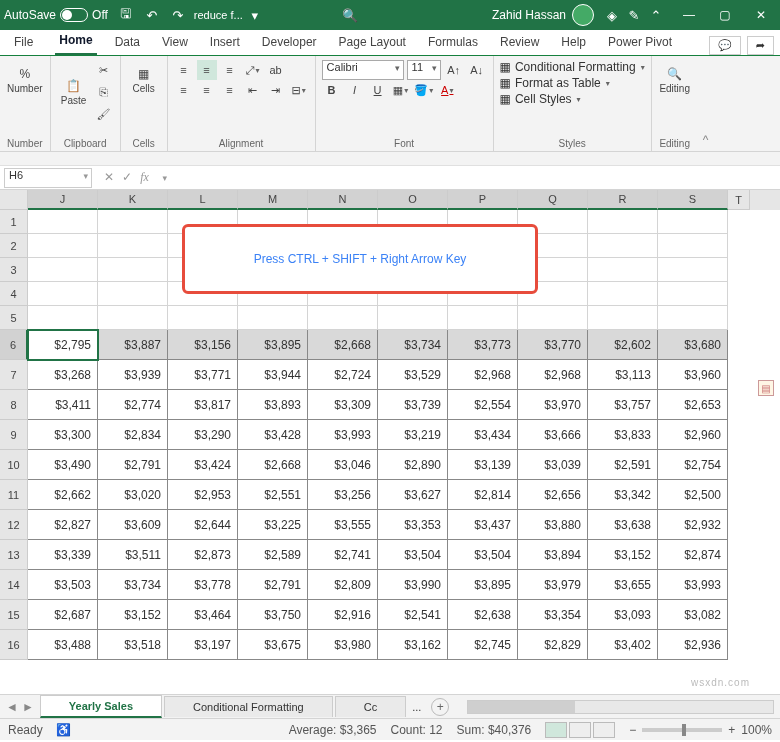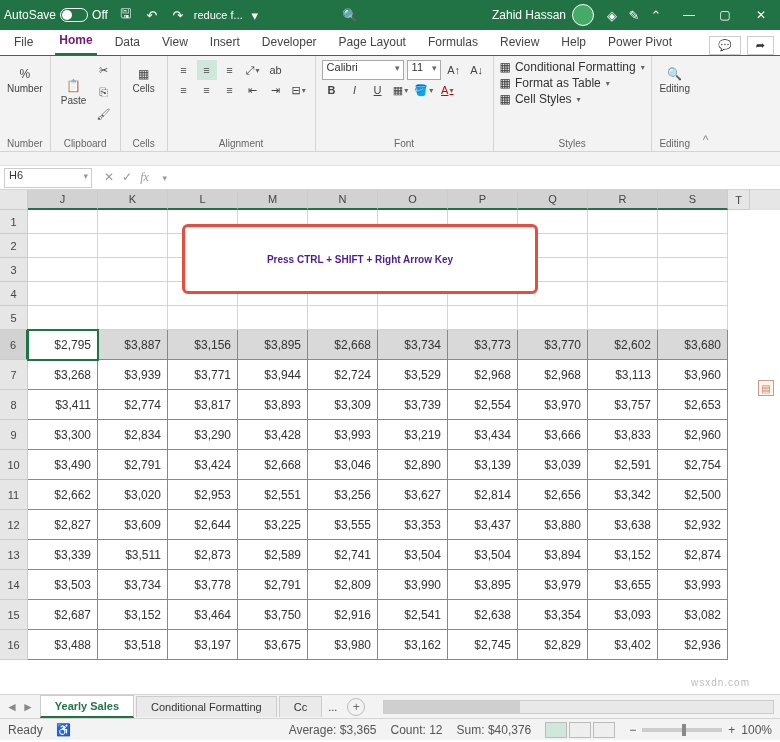--- a/index.html
+++ b/index.html
@@ -12,21 +12,21 @@
 .qat-icon{width:16px;height:16px;display:flex;align-items:center;justify-content:center;color:#fff;font-size:13px}
 .title-filename{margin-left:8px;flex:0 0 auto;font-size:11px}
 .search-icon{margin-left:80px}
 .title-user{margin-left:auto;display:flex;align-items:center;gap:6px;font-size:11px}
 .avatar{width:22px;height:22px;border-radius:50%;background:#4a6;display:inline-block;border:1px solid #fff}
 .win-icons{display:flex;gap:6px;margin-left:10px}
 .win-btn{width:30px;height:20px;display:flex;align-items:center;justify-content:center;color:#fff;font-size:12px}
 .menu-bar{height:26px;background:#fff;display:flex;align-items:end;padding:0 6px;gap:14px;border-bottom:1px solid #15803d}
 .menu-item{padding:4px 4px 6px;font-size:12px;cursor:pointer;color:#444}
 .menu-file{padding:4px 8px 6px}
-.menu-item.active{color:#701a75;border-bottom:2px solid #217346;font-weight:600}
+.menu-item.active{color:#0f172a;border-bottom:2px solid #217346;font-weight:600}
 .menu-right{margin-left:auto;display:flex;gap:6px}
 .menu-right .box{border:1px solid #ccc;padding:2px 8px;font-size:11px}
 .ribbon{height:96px;background:#f3f3f3;border-bottom:1px solid #d4d4d4;display:flex;align-items:stretch}
 .rgroup{border-right:1px solid #d4d4d4;padding:4px 6px 2px;display:flex;flex-direction:column;justify-content:space-between}
 .rgroup-label{font-size:10px;text-align:center;color:#666;padding-top:2px}
 .rrow{display:flex;gap:3px;align-items:center}
 .rbtn{min-width:20px;height:20px;border:1px solid transparent;display:flex;align-items:center;justify-content:center;font-size:11px;color:#444;cursor:pointer}
 .rbtn.big{height:40px;flex-direction:column;gap:2px;min-width:34px}
 .font-sel{height:20px;border:1px solid #a9a9a9;background:#fff;padding:0 14px 0 4px;font-size:11px;min-width:82px;position:relative}
 .font-sel.small{min-width:34px}
@@ -48,26 +48,26 @@
 .rows{flex:1;overflow:hidden}
 .row{display:flex;height:30px}
 .row.short{height:24px}
 .rh{width:28px;background:#e6e6e6;border-right:1px solid #ccc;border-bottom:1px solid #ccc;text-align:center;font-size:11px;color:#444;display:flex;align-items:center;justify-content:center}
 .rh.sel{background:#d2d2d2;border-right:2px solid #217346}
 .cell{width:70px;border-right:1px solid #d4d4d4;border-bottom:1px solid #d4d4d4;padding:0 6px;display:flex;align-items:center;justify-content:flex-end;font-size:12px}
 .row.data .cell{border-right:1px solid #888;border-bottom:1px solid #888;background:#fff}
 .row.data.selected .cell{background:#d9d9d9}
 .row.data.selected .cell.first{background:#fff;outline:2px solid #217346;outline-offset:-1px;z-index:2}
 .callout{position:absolute;top:34px;left:182px;width:356px;height:70px;border:3px solid #e74c3c;border-radius:6px;display:flex;align-items:center;justify-content:center;background:#fff}
-.callout span{color:#4c1d95;font-weight:700;font-size:10px}
+.callout span{color:#3b82f6;font-weight:400;font-size:12px}
 .tag-icon{position:absolute;right:6px;top:190px;width:16px;height:16px;border:1px solid #c99;background:#fff6e5;font-size:10px;display:flex;align-items:center;justify-content:center;color:#c77}
 .watermark{position:absolute;right:30px;bottom:6px;font-size:10px;color:#bbb;letter-spacing:1px}
 .sheet-tabs{height:24px;border-top:1px solid #d4d4d4;background:#f3f3f3;display:flex;align-items:center}
 .nav-arrows{display:flex;gap:4px;padding:0 6px;color:#888}
-.tab{padding:4px 14px;border:1px solid #ccc;border-bottom:none;background:#eaeaea;font-size:11px;cursor:pointer;margin-right:2px}
+.tab{padding:4px 28px;border:1px solid #ccc;border-bottom:none;background:#eaeaea;font-size:11px;cursor:pointer;margin-right:2px}
 .tab.active{background:#fff;border-bottom:2px solid #217346;color:#217346;font-weight:600}
 .tab-add{width:18px;height:18px;border:1px solid #bbb;border-radius:50%;margin-left:6px;display:flex;align-items:center;justify-content:center;font-size:12px;color:#666}
 .hscroll{flex:1;height:14px;margin:0 6px;background:#e8e8e8;position:relative;border:1px solid #ccc}
 .hscroll .thumb{position:absolute;left:0;top:0;height:100%;width:35%;background:#cfcfcf}
 .status{height:22px;background:#f3f3f3;border-top:1px solid #d4d4d4;display:flex;align-items:center;padding:0 8px;font-size:11px;color:#555;gap:14px}
 .status .spacer{flex:1}
 .view-btns{display:flex;gap:2px}
 .vbtn{width:22px;height:16px;border:1px solid #bbb;background:#eee}
 .vbtn.active{background:#d0e7dc}
 .zoom{display:flex;align-items:center;gap:6px}

